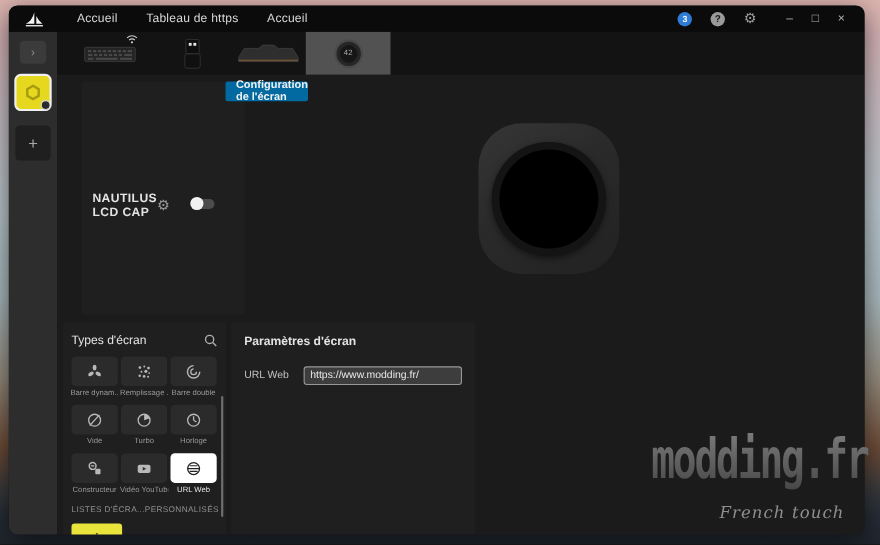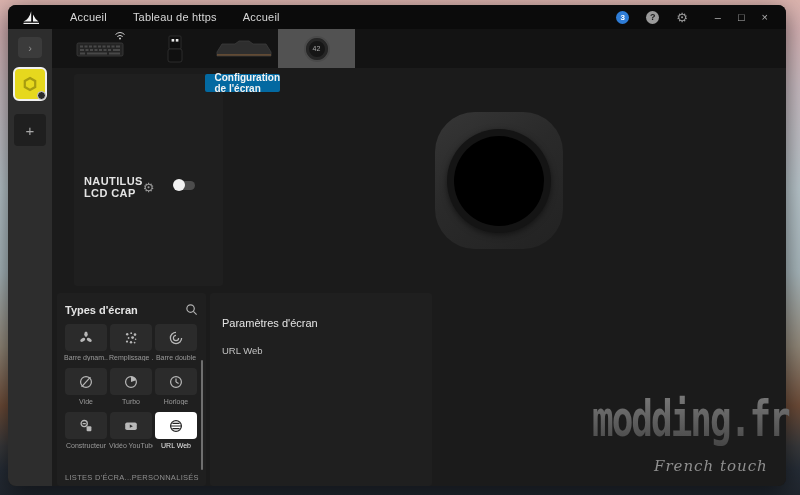--- a/index.html
+++ b/index.html
@@ -97,45 +97,45 @@
   .devdivider { height:1px; background:#343434; margin:12px 0 8px 0; }
   .cfgitem {
     height:18px; background:#0369a1; border-radius:2px; display:flex; align-items:center;
     padding-left:9px; font-size:10px; font-weight:bold; color:#f2f2f2;
   }
   .devlist { flex:1; background:#141414; margin-top:0; }
 
   
   .typespanel { left:5px; top:225px; width:149px; height:193px; padding:10px 8px 0 8px; }
   .typespanel .hd { display:flex; align-items:center; margin-bottom:8px; }
-  .typespanel .hd .ttl { font-size:11px; font-weight:bold; color:#e4e4e4; flex:1; }
+  .typespanel .hd .ttl { font-size:11px; font-weight:normal; color:#e4e4e4; flex:1; }
   .typegrid { display:grid; grid-template-columns:repeat(3,42px); gap:3px; }
   .typecell { display:flex; flex-direction:column; align-items:center; }
   .typebtn {
     width:42px; height:27px; background:#2b2b2b; border-radius:4px;
     display:flex; align-items:center; justify-content:center;
   }
   .typebtn.sel { background:#ffffff; }
   .typecell .lbl {
     margin-top:3px; margin-bottom:4px; font-size:7px; color:#9a9a9a;
     max-width:44px; white-space:nowrap; overflow:hidden;
   }
   .typecell .lbl.sel { color:#e8e8e8; }
-  .listsrow { display:flex; align-items:flex-start; margin-top:20px; }
+  .listsrow { display:flex; align-items:flex-start; margin-top:5px; }
   .listsrow .lbl { font-size:7.5px; color:#8f8f8f; letter-spacing:.3px; flex:1; white-space:nowrap; }
   .addscreen {
     margin-top:9px; width:46px; height:26px; background:#e8e43c; border-radius:3px;
     display:flex; align-items:center; justify-content:center;
     font-size:15px; font-weight:bold; color:#1d1d1d;
   }
   .tscroll { position:absolute; right:3px; top:67px; width:2px; height:110px; background:#6e6e6e; border-radius:1px; }
 
   
   .setpanel { left:158px; top:225px; width:222px; height:193px; padding:12px; }
-  .setpanel .ttl { font-size:11px; font-weight:normal; color:#e4e4e4;margin-top:12px; }
+  .setpanel .ttl { font-size:11px; font-weight:bold; color:#e4e4e4; }
   .urlrow { display:flex; align-items:center; margin-top:16px; }
   .urlrow .lbl { font-size:9.5px; color:#c2c2c2; width:56px; }
   .urlinput {
     width:146px; height:17px; background:#3d3d3d; border:1px solid #989898; border-radius:3px;
     color:#e8e8e8; font-size:9.5px; padding:0 5px; font-family:"Liberation Sans", sans-serif; outline:none;
   }
 
   
   .preview {
     position:absolute; left:383px; top:44px; width:128px; height:137px; border-radius:40px;
@@ -403,20 +403,21 @@
         </div>
 
         <div class="addscreen">+</div>
         <div class="tscroll"></div>
       </div>
 
       <div class="panel setpanel">
         <div class="ttl">Paramètres d'écran</div>
         <div class="urlrow">
           <span class="lbl">URL Web</span>
+          <input class="urlinput" type="text" value="https://www.modding.fr/" style="">
         </div>
       </div>
 
       <div class="preview">
         <div class="ring">
           <div class="lcd"></div>
         </div>
       </div>
 
     </div>

